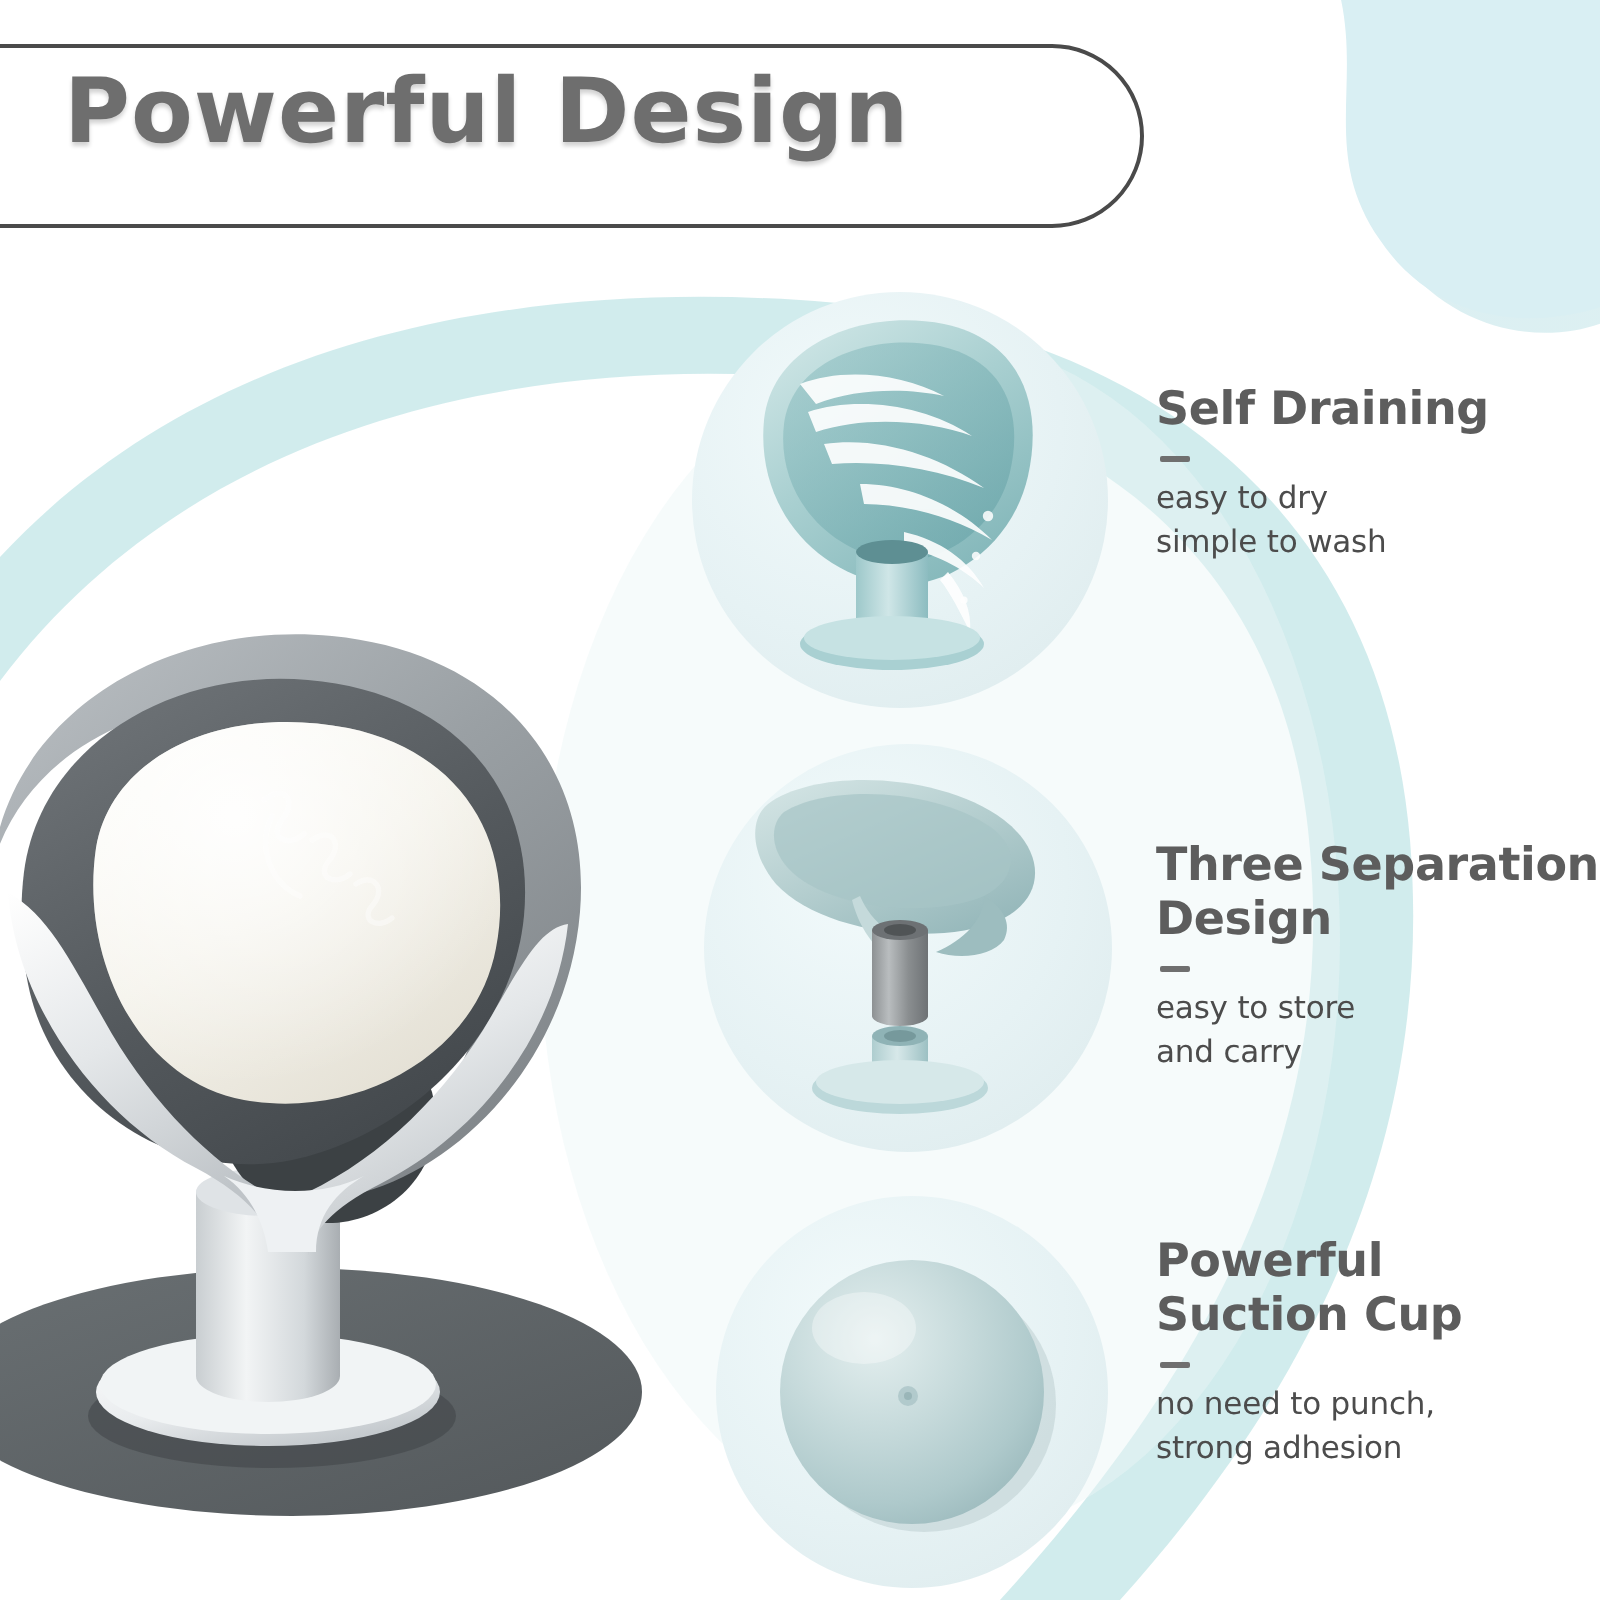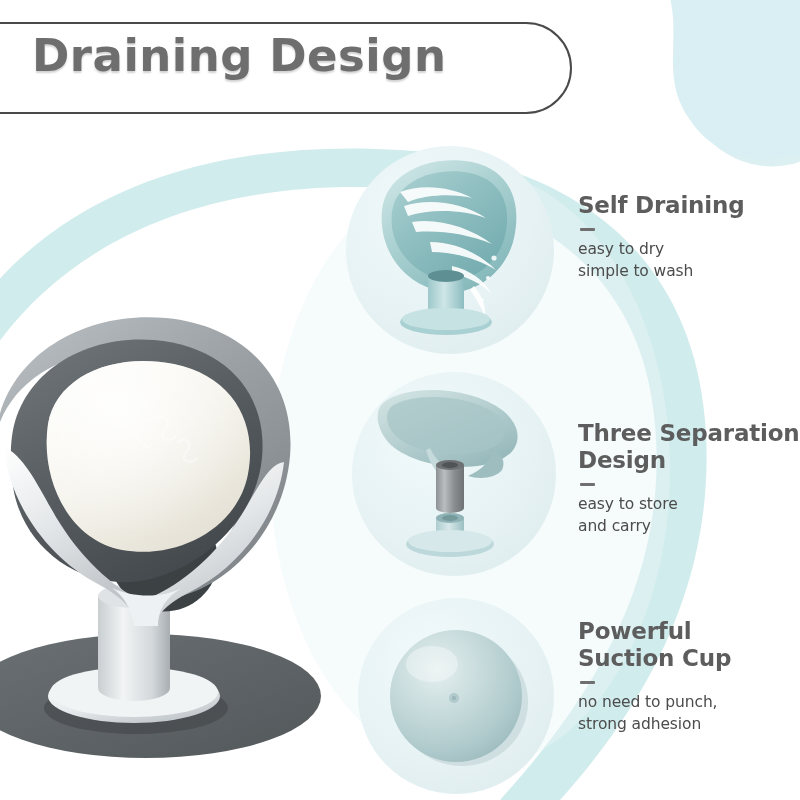--- a/index.html
+++ b/index.html
@@ -78,21 +78,21 @@
       <path d="M-40,330 C60,175 240,140 400,150 C560,160 690,245 705,420
                C718,575 650,700 560,800
                L500,800 C600,690 668,570 655,425
                C642,262 520,195 392,188 C250,180 80,215 -15,362 Z" fill="#cdeaec" opacity="0.92"></path>
 
       <ellipse cx="470" cy="470" rx="200" ry="300" fill="#eaf6f7" opacity="0.45"></ellipse>
     </g>
   </svg>
 
   <div id="title-pill"></div>
-  <div id="title-text">Draining Design</div>
+  <div id="title-text">Powerful Design</div>
 
   <svg id="main-product" viewBox="0 0 350 470" xmlns="http://www.w3.org/2000/svg">
     <defs>
       <linearGradient id="floorG" x1="0" y1="0" x2="1" y2="1">
         <stop offset="0%" stop-color="#6a7073"></stop>
         <stop offset="100%" stop-color="#53585b"></stop>
       </linearGradient>
       <linearGradient id="shellOuter" x1="0.1" y1="0" x2="0.9" y2="1">
         <stop offset="0%" stop-color="#b9bec2"></stop>
         <stop offset="45%" stop-color="#9aa0a4"></stop>

